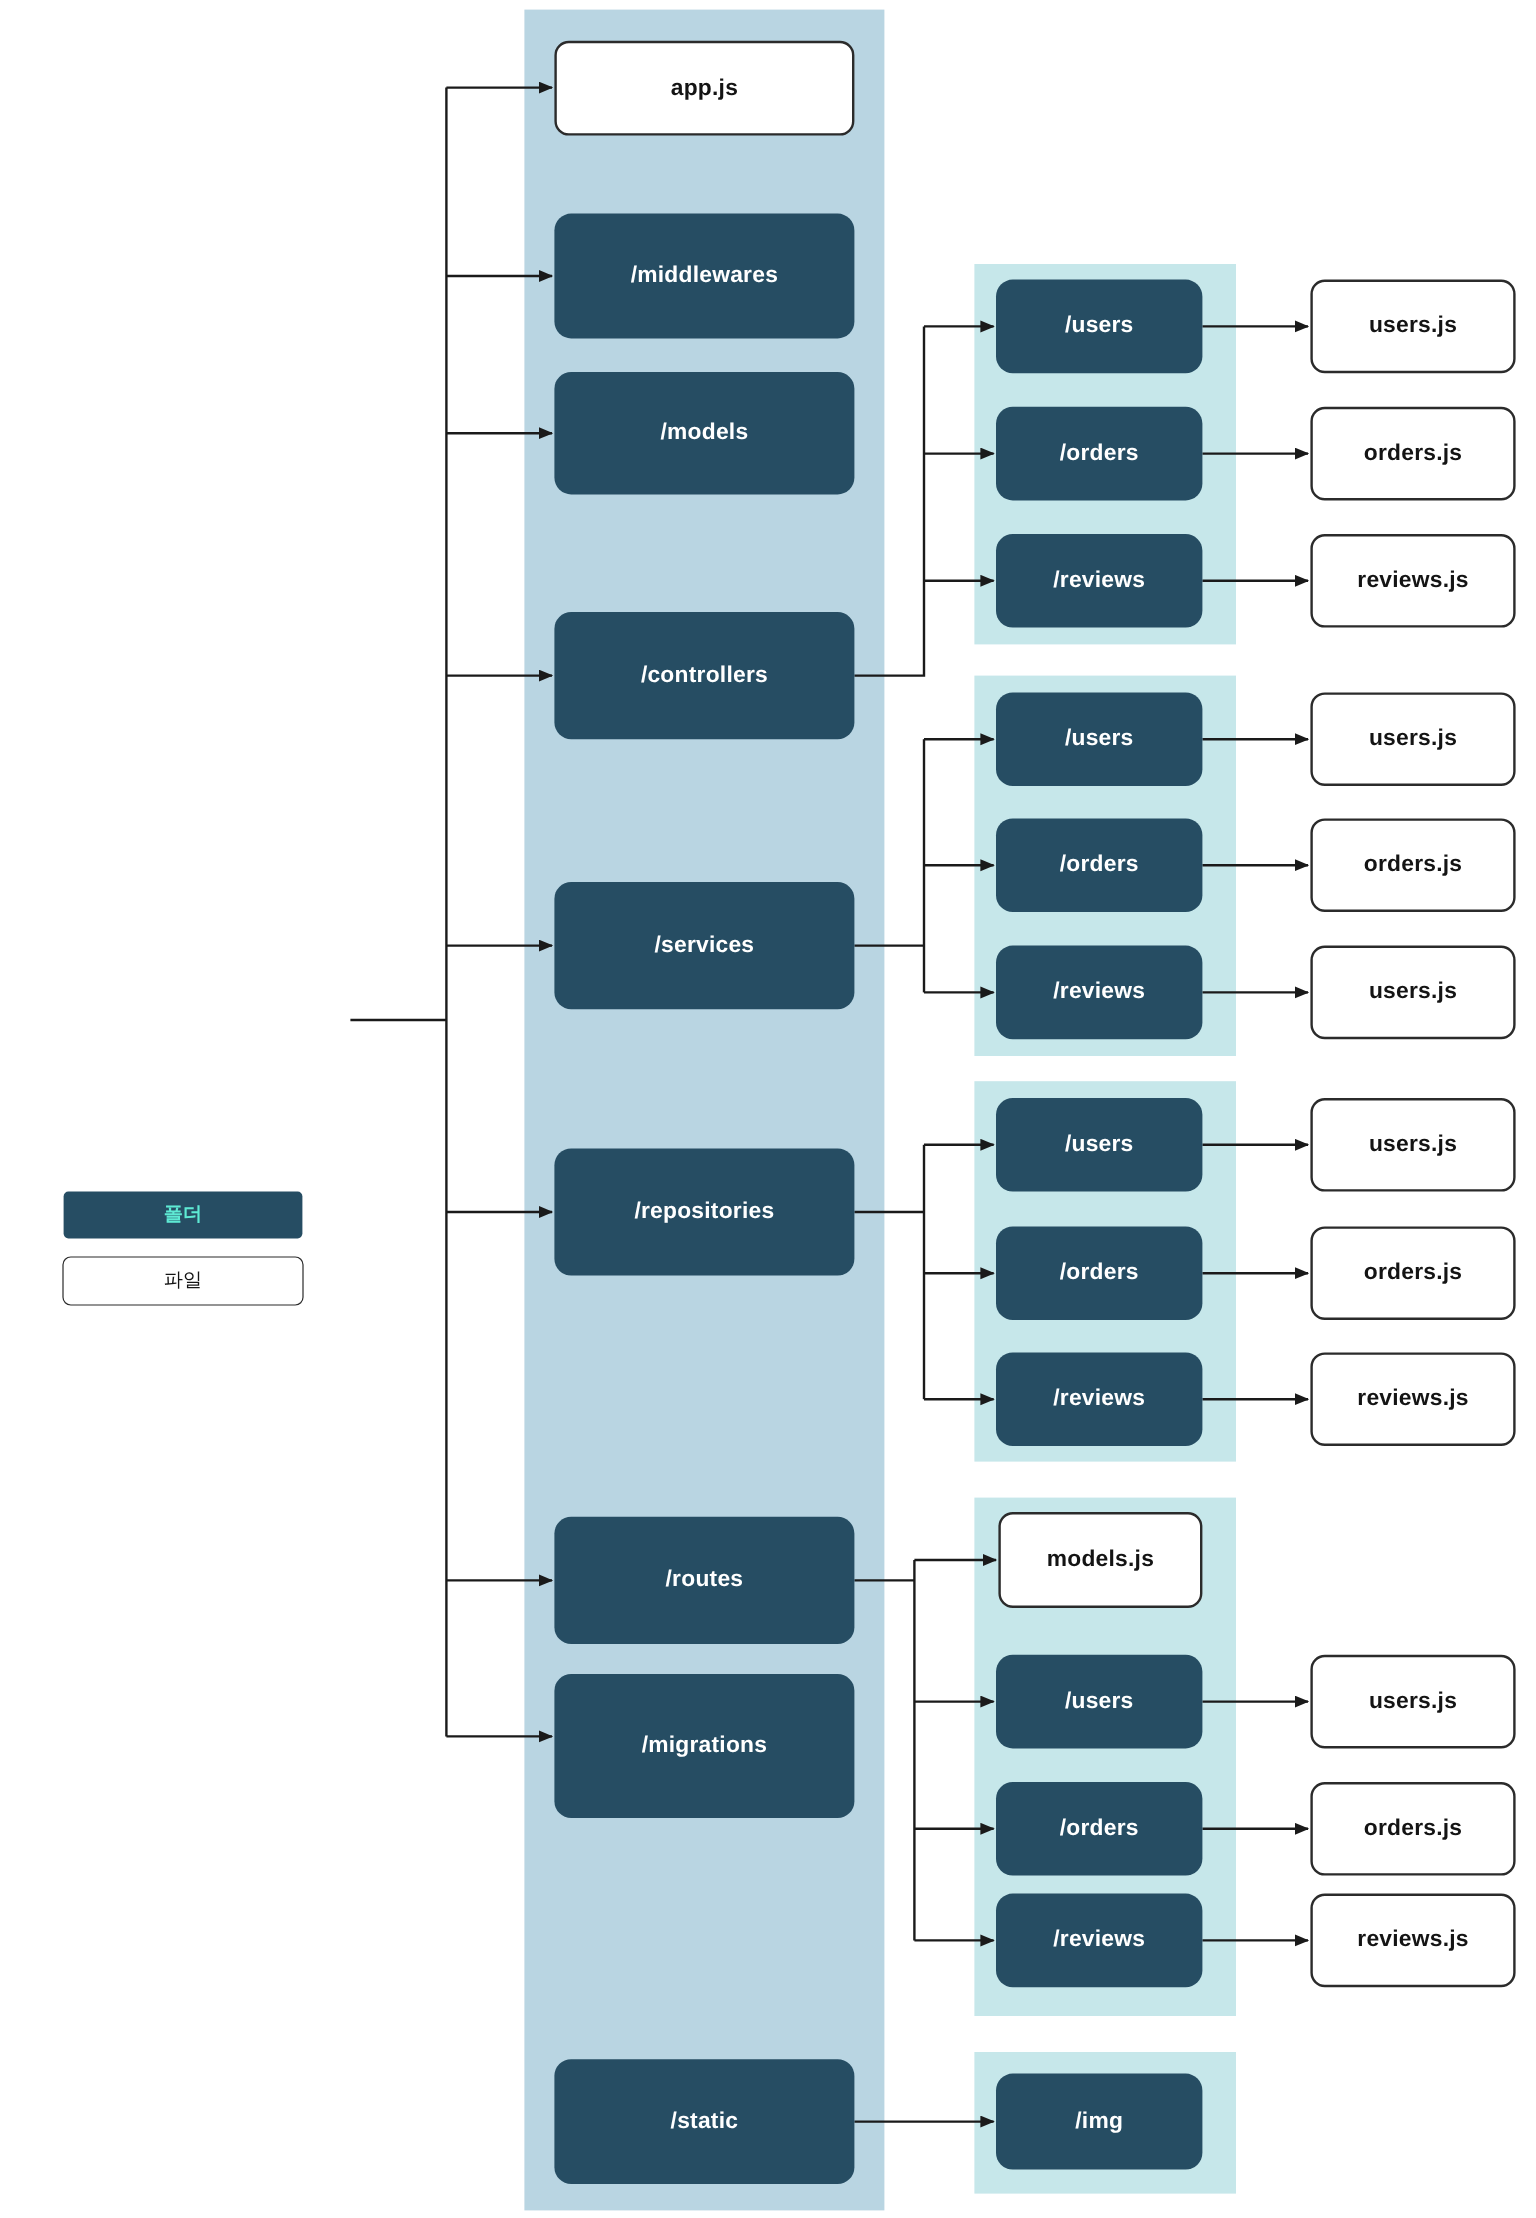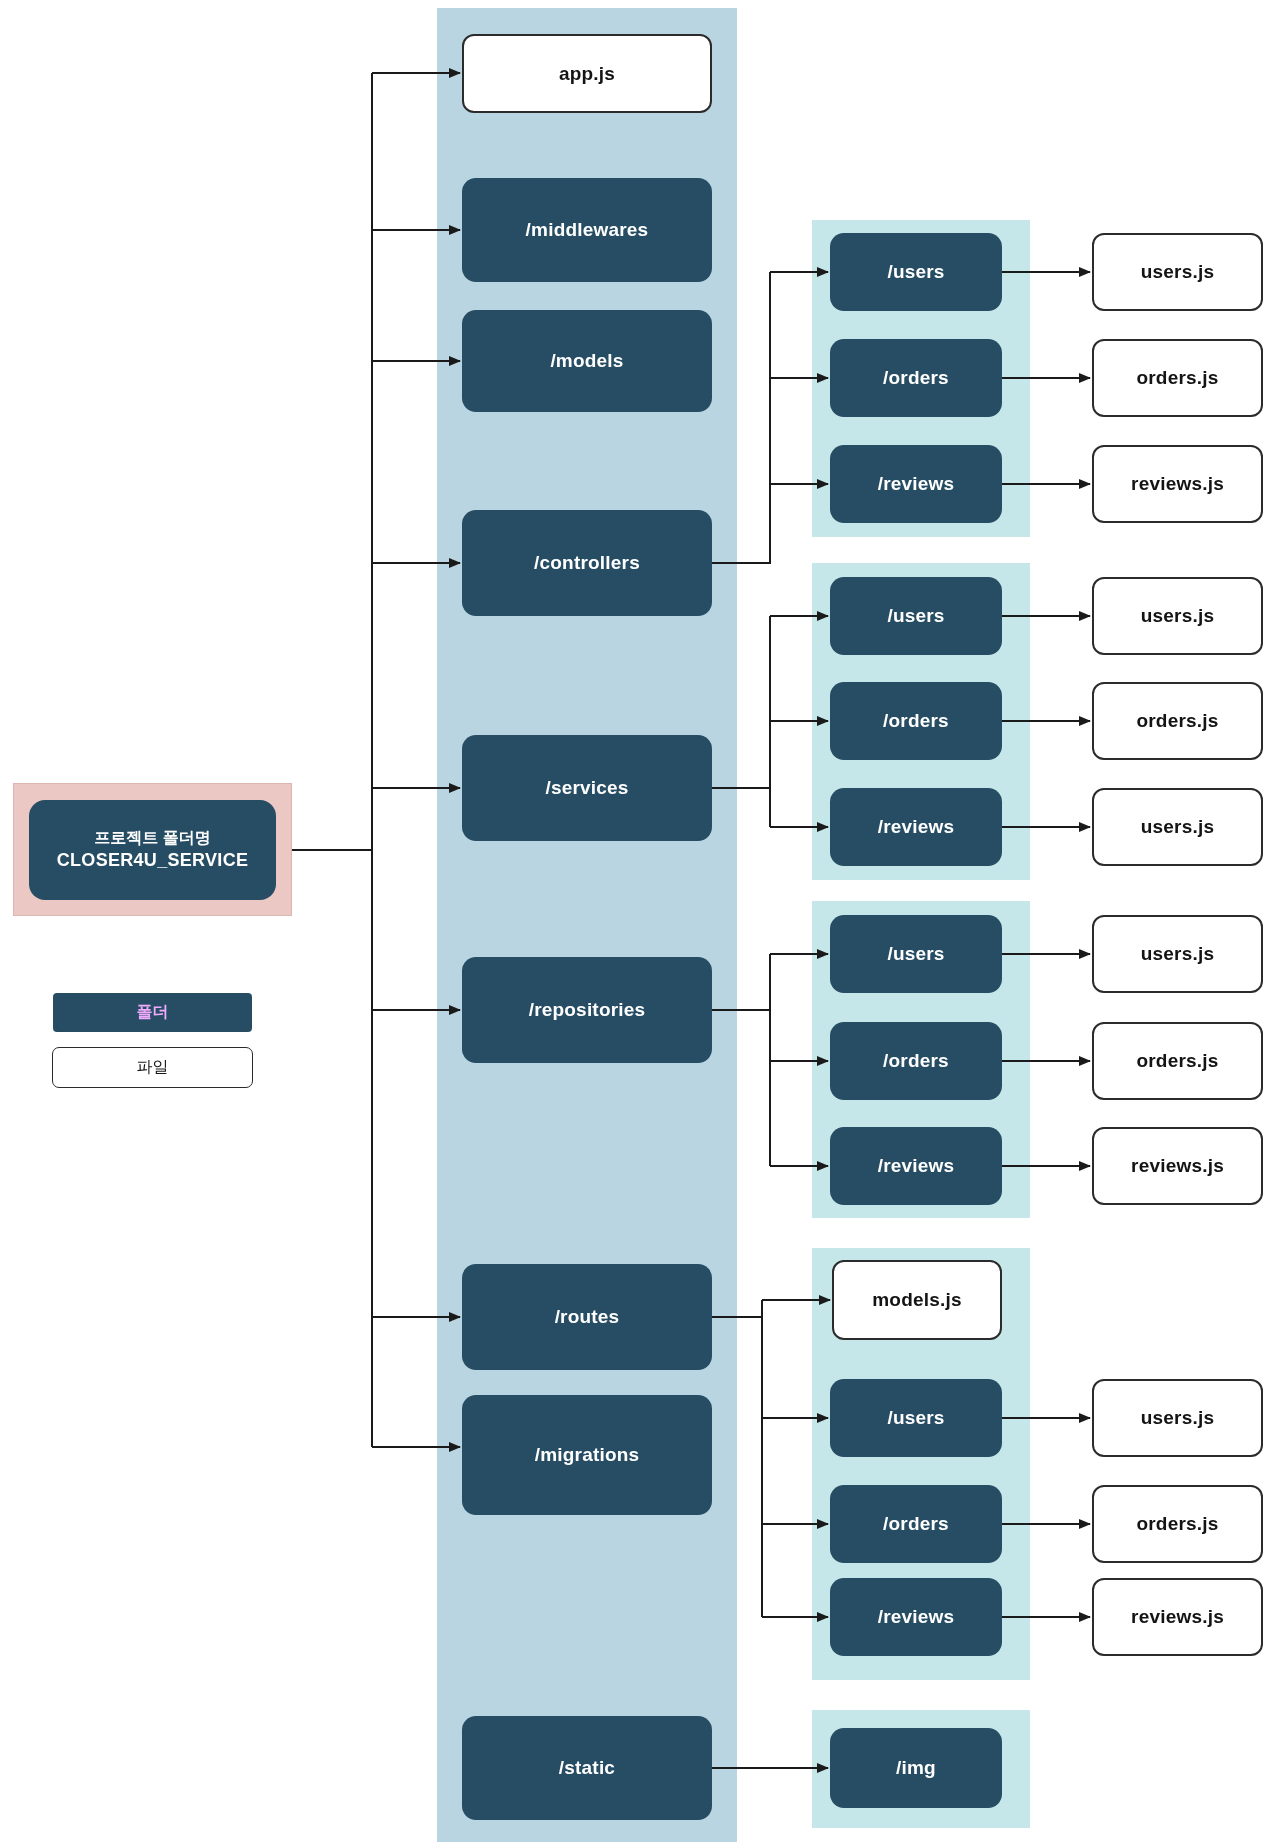--- a/index.html
+++ b/index.html
@@ -23,21 +23,21 @@
   }
   .root-inner {
     width:247px; height:100px; background:#264d63; border-radius:16px;
     display:flex; flex-direction:column; align-items:center; justify-content:center;
     color:#ffffff; font-weight:bold; line-height:1.35;
   }
   .root-line1 { font-size:16px; }
   .root-line2 { font-size:18px; letter-spacing:0.3px; }
   .legend-folder {
     position:absolute; left:53px; top:993px; width:199px; height:39px;
-    background:#264d63; color:#f0abfc; border-radius:4px;
+    background:#264d63; color:#5eead4; border-radius:4px;
     display:flex; align-items:center; justify-content:center;
     font-weight:bold; font-size:16px; box-sizing:border-box;
   }
   .legend-file {
     position:absolute; left:52px; top:1047px; width:201px; height:41px;
     background:#ffffff; color:#141414; border:1.5px solid #2b2b2b; border-radius:7px;
     display:flex; align-items:center; justify-content:center;
     font-weight:500; font-size:16px; box-sizing:border-box;
   }
 </style>
@@ -206,26 +206,20 @@
         <span>orders.js</span>
       </div>
       <div class="node file" style="left: 1092px; top: 1578px; width: 171px; height: 78px;">
         <span>reviews.js</span>
       </div>
       <div class="node folder" style="left: 830px; top: 1728px; width: 172px; height: 80px;">
         <span>/img</span>
       </div>
     </div>
 
-  <div class="root-outer">
-    <div class="root-inner">
-      <div class="root-line1">프로젝트 폴더명</div>
-      <div class="root-line2">CLOSER4U_SERVICE</div>
-    </div>
-  </div>
 
   <div class="legend-folder">
     <span>폴더</span>
   </div>
   <div class="legend-file">
     <span>파일</span>
   </div>
 </div>
 
 </body></html>

